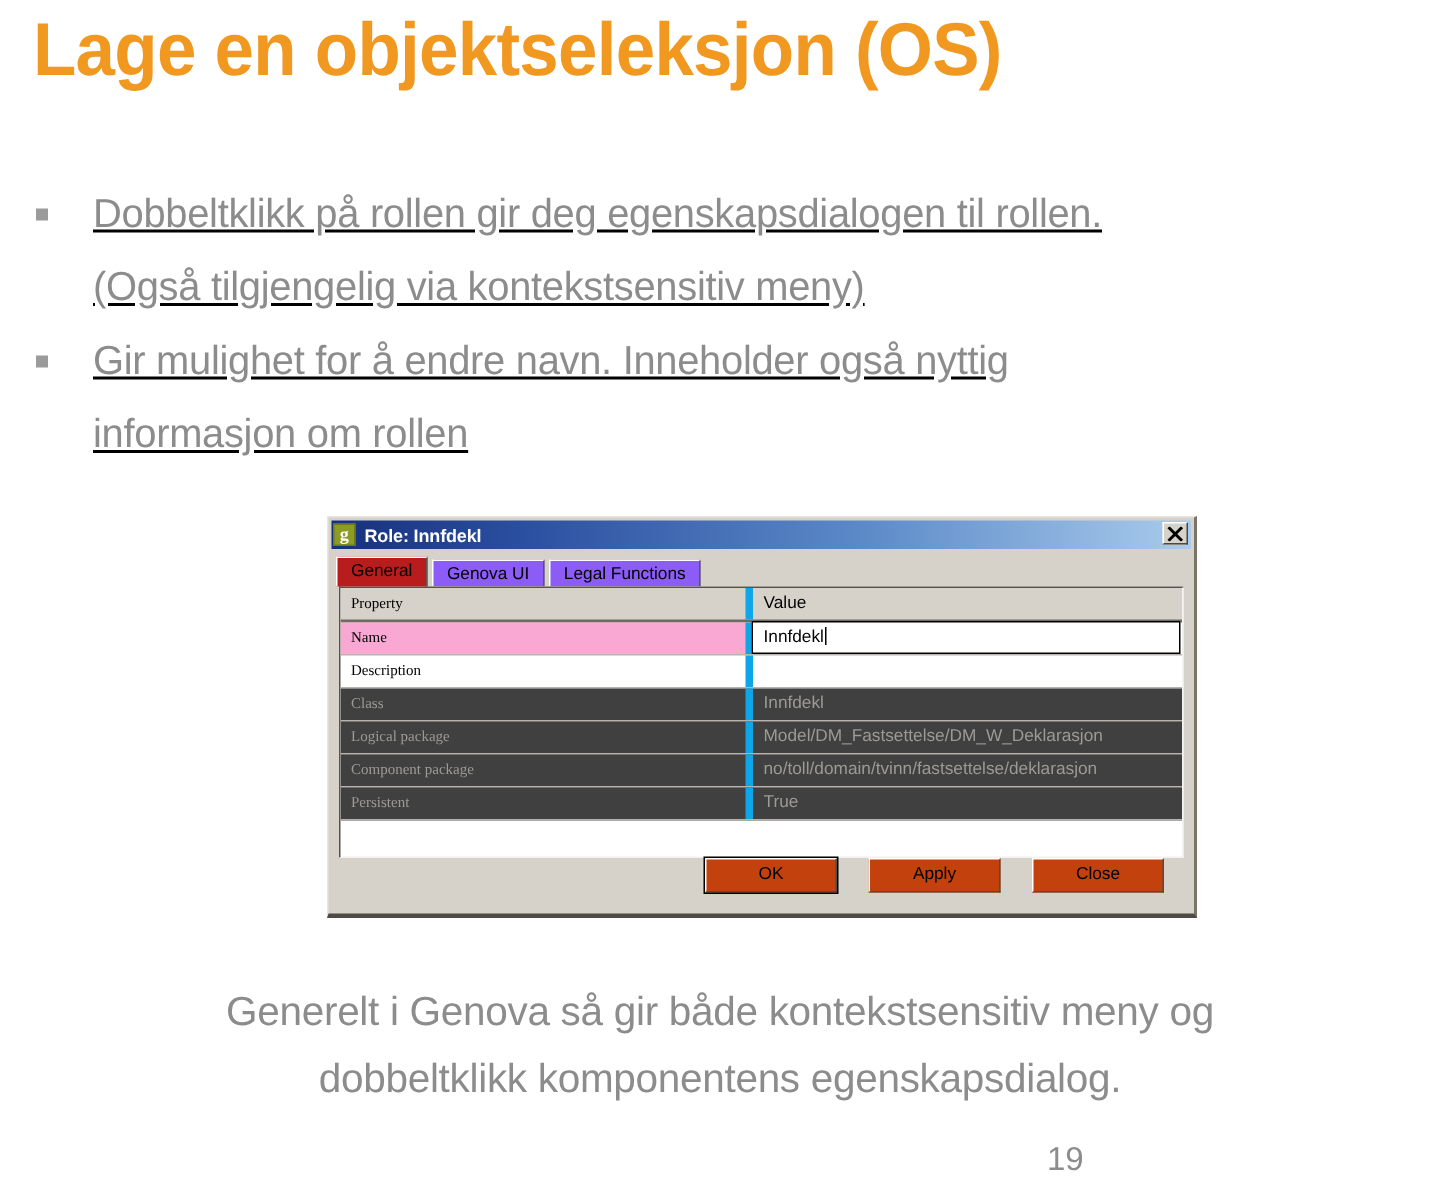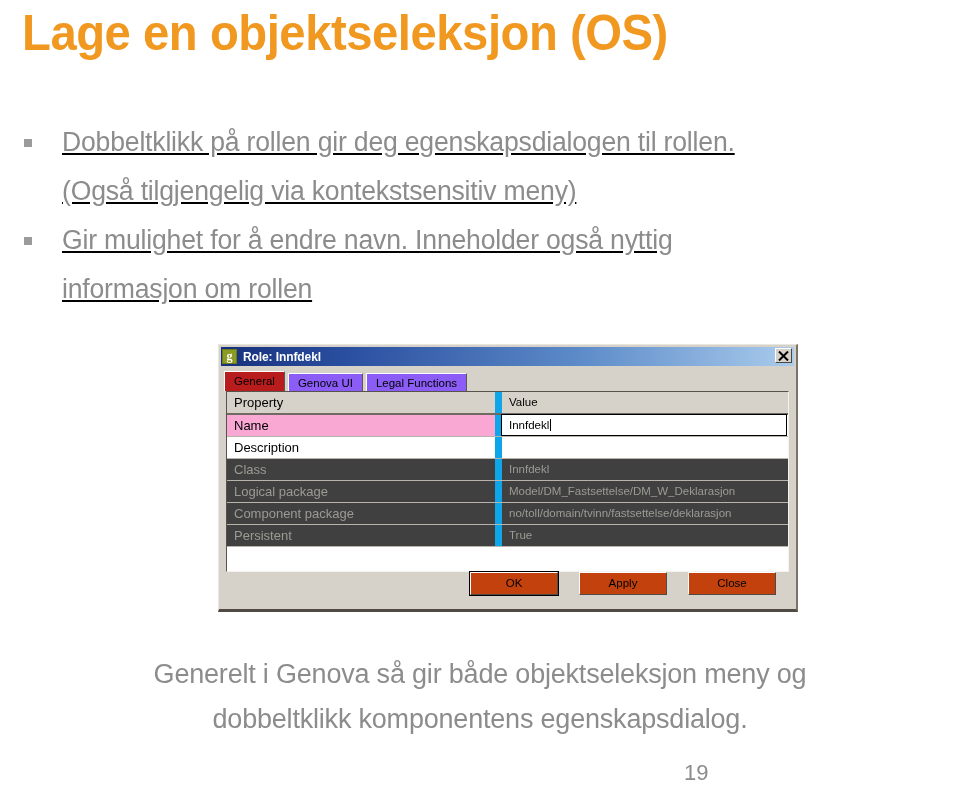--- a/index.html
+++ b/index.html
@@ -180,25 +180,26 @@
     height: 22px;
     border-bottom: 1px solid #b8b4ab;
     box-sizing: border-box;
   }
   .grid-row:last-child { border-bottom: 1px solid #b8b4ab; }
   .cell-prop {
     width: 275px;
     flex: 0 0 275px;
     padding-left: 7px;
     line-height: 21px;
-    font-size: 13px;
-    border-right: 7px solid #0ea5e9;
+    font-size: 10px;
+    border-right: 5px solid #0ea5e9;
     box-sizing: border-box;
     overflow: hidden;
     white-space: nowrap;
+    font-family: Liberation Serif, serif;
   }
   .cell-val {
     flex: 1 1 auto;
     padding-left: 7px;
     line-height: 21px;
     font-size: 11.5px;
     box-sizing: border-box;
     overflow: hidden;
     white-space: nowrap;
     position: relative;
@@ -268,21 +269,21 @@
     text-align: center;
     color: #8C8C8C;
     font-size: 27px;
     line-height: 45px;
     letter-spacing: -0.2px;
   }
   #bottom-caption .cap-line { display: block; }
 
   #page-number {
     position: absolute;
-    left: 684px;
+    left: 698px;
     top: 760px;
     width: 60px;
     color: #8C8C8C;
     font-size: 22px;
     line-height: 26px;
   }
 </style>
 </head>
 <body>
 
@@ -363,17 +364,17 @@
 
   <div id="dialog-buttons">
     <div class="dlg-button default">OK</div>
     <div class="dlg-button">Apply</div>
     <div class="dlg-button">Close</div>
   </div>
 
 </div>
 
 <div id="bottom-caption">
-  <span class="cap-line">Generelt i Genova så gir både objektseleksjon meny og</span>
+  <span class="cap-line">Generelt i Genova så gir både kontekstsensitiv meny og</span>
   <span class="cap-line">dobbeltklikk komponentens egenskapsdialog.</span>
 </div>
 
 <div id="page-number">19</div>
 
 </body></html>

